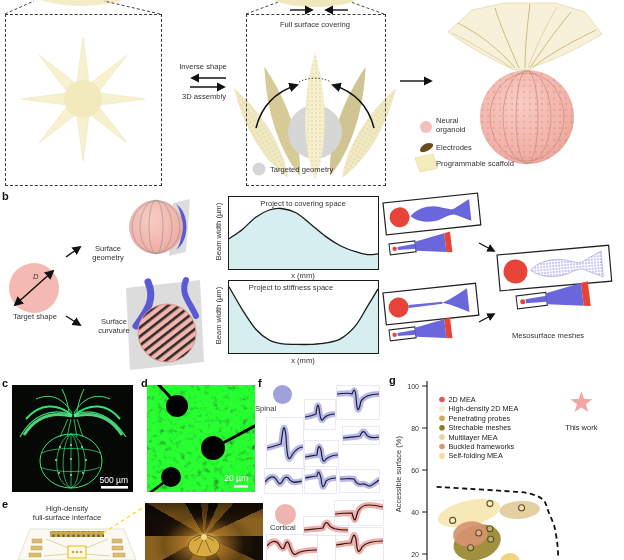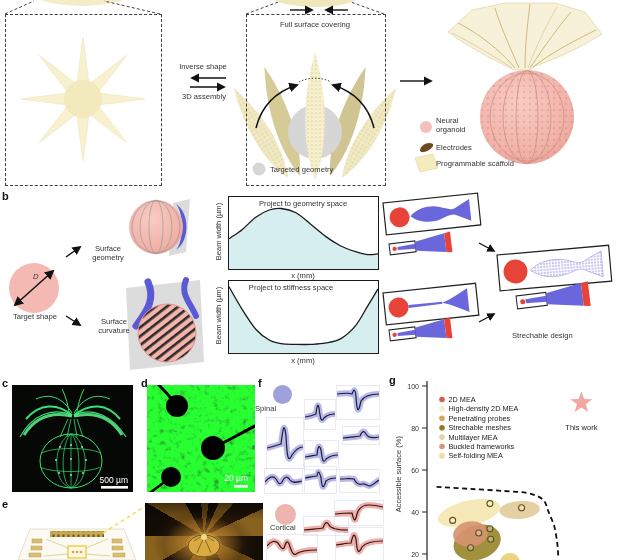--- a/index.html
+++ b/index.html
@@ -232,31 +232,31 @@
     <polygon points="9,4.5 30,3.5 30,9.5 9,8.5" fill="#6a66dc"></polygon>
     <polygon points="30,1 66,-5 66,18 30,12" fill="#6a66dc"></polygon>
     <polygon points="66,-5 73,-6 73,19 66,18" fill="#e84338"></polygon>
   </g>
 </svg>
 
 <div class="abs t" style="left:33px;top:272px;font-style:italic">D</div>
 <div class="abs t tc" style="left:12px;top:312px;width:46px">Target shape</div>
 <div class="abs t tc" style="left:84px;top:244px;width:48px">Surface geometry</div>
 <div class="abs t tc" style="left:88px;top:317px;width:52px">Surface curvature</div>
-<div class="abs t" style="left:512px;top:331px">Strechable design</div>
+<div class="abs t" style="left:512px;top:331px">Mesosurface meshes</div>
 
 <svg class="abs plotbox" style="left:228px;top:196px" width="149" height="72" viewBox="0 0 149 72">
       <path d="M0.0,41.8 C2.2,40.2 8.9,36.0 13.4,32.4 C17.9,28.8 22.4,23.4 26.8,20.2 C31.3,16.9 36.0,14.4 40.2,13.0 C44.5,11.5 47.7,11.0 52.1,11.5 C56.6,12.0 62.1,13.2 67.0,15.8 C72.0,18.5 77.0,23.4 82.0,27.4 C86.9,31.3 91.9,36.0 96.9,39.6 C101.8,43.2 106.8,46.4 111.8,49.0 C116.7,51.5 122.2,53.3 126.6,54.7 C131.1,56.2 134.8,57.2 138.6,57.6 C142.3,58.0 147.3,57.0 149.0,56.9 L149,72 L0,72 Z" fill="#d6eef0" stroke="none"></path>
       <path d="M0.0,41.8 C2.2,40.2 8.9,36.0 13.4,32.4 C17.9,28.8 22.4,23.4 26.8,20.2 C31.3,16.9 36.0,14.4 40.2,13.0 C44.5,11.5 47.7,11.0 52.1,11.5 C56.6,12.0 62.1,13.2 67.0,15.8 C72.0,18.5 77.0,23.4 82.0,27.4 C86.9,31.3 91.9,36.0 96.9,39.6 C101.8,43.2 106.8,46.4 111.8,49.0 C116.7,51.5 122.2,53.3 126.6,54.7 C131.1,56.2 134.8,57.2 138.6,57.6 C142.3,58.0 147.3,57.0 149.0,56.9" fill="none" stroke="#1a1a1a" stroke-width="1.3"></path>
     </svg>
 <svg class="abs plotbox" style="left:228px;top:280px" width="149" height="72" viewBox="0 0 149 72">
       <path d="M0.0,5.8 C2.2,9.6 8.9,21.7 13.4,28.8 C17.9,35.9 22.4,43.2 26.8,48.2 C31.3,53.3 36.0,56.6 40.2,59.0 C44.5,61.4 47.7,61.9 52.1,62.6 C56.6,63.4 62.1,63.2 67.0,63.4 C72.0,63.5 77.0,63.6 82.0,63.4 C86.9,63.1 91.9,62.9 96.9,61.9 C101.8,61.0 106.8,60.5 111.8,57.6 C116.7,54.7 122.2,50.0 126.6,44.6 C131.1,39.2 134.8,31.3 138.6,25.2 C142.3,19.1 147.3,10.8 149.0,7.9 L149,72 L0,72 Z" fill="#d6eef0" stroke="none"></path>
       <path d="M0.0,5.8 C2.2,9.6 8.9,21.7 13.4,28.8 C17.9,35.9 22.4,43.2 26.8,48.2 C31.3,53.3 36.0,56.6 40.2,59.0 C44.5,61.4 47.7,61.9 52.1,62.6 C56.6,63.4 62.1,63.2 67.0,63.4 C72.0,63.5 77.0,63.6 82.0,63.4 C86.9,63.1 91.9,62.9 96.9,61.9 C101.8,61.0 106.8,60.5 111.8,57.6 C116.7,54.7 122.2,50.0 126.6,44.6 C131.1,39.2 134.8,31.3 138.6,25.2 C142.3,19.1 147.3,10.8 149.0,7.9" fill="none" stroke="#1a1a1a" stroke-width="1.3"></path>
     </svg>
-<div class="abs t tc" style="left:229px;top:199px;width:148px">Project to geometry space</div>
+<div class="abs t tc" style="left:229px;top:199px;width:148px">Project to covering space</div>
 <div class="abs t tc" style="left:229px;top:283px;width:124px">Project to stiffness space</div>
 <div class="abs t tc" style="left:229px;top:271px;width:148px">x (mm)</div>
 <div class="abs t tc" style="left:229px;top:356px;width:148px">x (mm)</div>
 <div class="abs t tc rot90" style="left:185px;top:227px;width:68px">Beam width (µm)</div>
 <div class="abs t tc rot90" style="left:185px;top:311px;width:68px">Beam width (µm)</div>
 
 <div class="abs lbl" style="left:2px;top:377px">c</div>
 <svg class="abs" style="left:12px;top:385px" width="121" height="107" viewBox="0 0 121 107">
   <rect width="121" height="107" fill="#060806"></rect>
   <g fill="none" stroke="#36e272">
@@ -299,20 +299,24 @@
     <circle cx="66" cy="63" r="12" stroke="none"></circle>
     <path d="M66,63 C84,54 98,46 110,40" fill="none" stroke-width="3"></path>
     <circle cx="24" cy="92" r="10" stroke="none"></circle>
     <path d="M24,92 C15,99 8,104 0,110" fill="none" stroke-width="2.5"></path>
   </g>
   <text x="101" y="96" text-anchor="end" font-size="8.5" fill="#fff">20 µm</text>
   <rect x="87" y="100" width="14" height="2.6" fill="#fff"></rect>
 </svg>
 
 <div class="abs lbl" style="left:2px;top:498px">e</div>
+<div class="abs t tc" style="left:12px;top:504px;width:110px">
+  <div>High-density</div>
+  <div>full-surface interface</div>
+</div>
 <svg class="abs" style="left:16px;top:526px" width="122" height="34" viewBox="0 0 122 34">
   <polygon points="14,3 108,3 120,34 2,34" fill="#fbfaf2" stroke="#e4e0cf" stroke-width="1"></polygon>
   <rect x="34" y="5" width="54" height="6" fill="url(#goldDash)"></rect>
   <g fill="#d9bd72" stroke="#bfa050" stroke-width="0.5">
     <rect x="16" y="13" width="10" height="4"></rect>
         <rect x="15" y="20" width="11" height="4"></rect>
         <rect x="13" y="27" width="12" height="4"></rect>
     <rect x="96" y="13" width="10" height="4"></rect>
         <rect x="96" y="20" width="11" height="4"></rect>
         <rect x="97" y="27" width="12" height="4"></rect>

